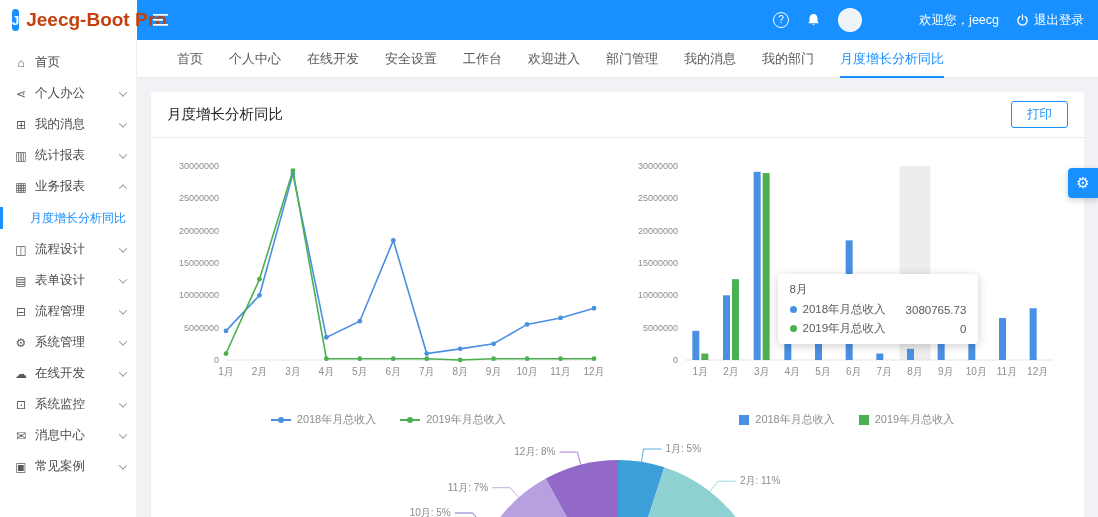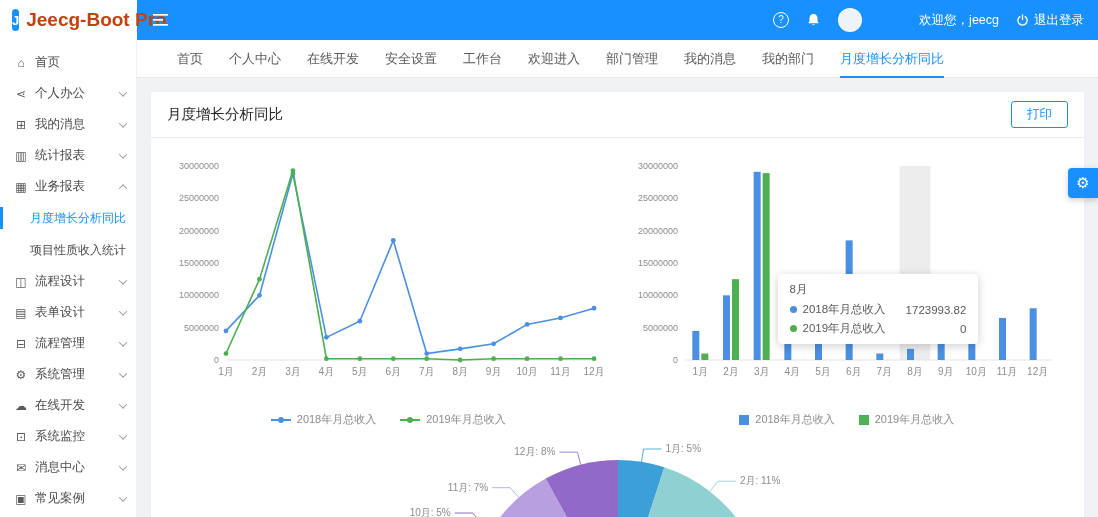--- a/index.html
+++ b/index.html
@@ -120,21 +120,20 @@
           <span class="mi-icon">▥</span>
           <span class="mi-label">统计报表</span>
           <i class="chev down"></i>
         </div>
         <div class="menu-item">
           <span class="mi-icon">▦</span>
           <span class="mi-label">业务报表</span>
           <i class="chev up"></i>
         </div>
         <div class="menu-sub active">月度增长分析同比</div>
-        <div class="menu-sub">项目性质收入统计</div>
         <div class="menu-item">
           <span class="mi-icon">◫</span>
           <span class="mi-label">流程设计</span>
           <i class="chev down"></i>
         </div>
         <div class="menu-item">
           <span class="mi-icon">▤</span>
           <span class="mi-label">表单设计</span>
           <i class="chev down"></i>
         </div>
@@ -293,21 +292,21 @@
               <rect x="402.6666666666667" y="152.26666666666665" width="7" height="51.733333333333334" fill="#4a90e2"></rect>
               <rect x="74.33333333333333" y="197.53333333333333" width="7" height="6.466666666666667" fill="#4cb050"></rect>
               <rect x="105" y="123.16666666666667" width="7" height="80.83333333333333" fill="#4cb050"></rect>
               <rect x="135.66666666666669" y="17.113333333333344" width="7" height="186.88666666666666" fill="#4cb050"></rect>
             </svg>
           <div class="tooltip" id="barTooltip">
               <div class="tt-title">8月</div>
               <div class="tt-row">
                 <span class="tt-dot" style="background: rgb(74, 144, 226);"></span>
                 <span>2018年月总收入</span>
-                <span class="tt-val">1723993.82</span>
+                <span class="tt-val">3080765.73</span>
               </div>
               <div class="tt-row">
                 <span class="tt-dot" style="background: rgb(76, 176, 80);"></span>
                 <span>2019年月总收入</span>
                 <span class="tt-val">0</span>
               </div>
             </div>
           <div class="legend" id="barLegend">
               <span class="lg-item">
                 <span class="lg-sq" style="background: rgb(74, 144, 226);"></span>

